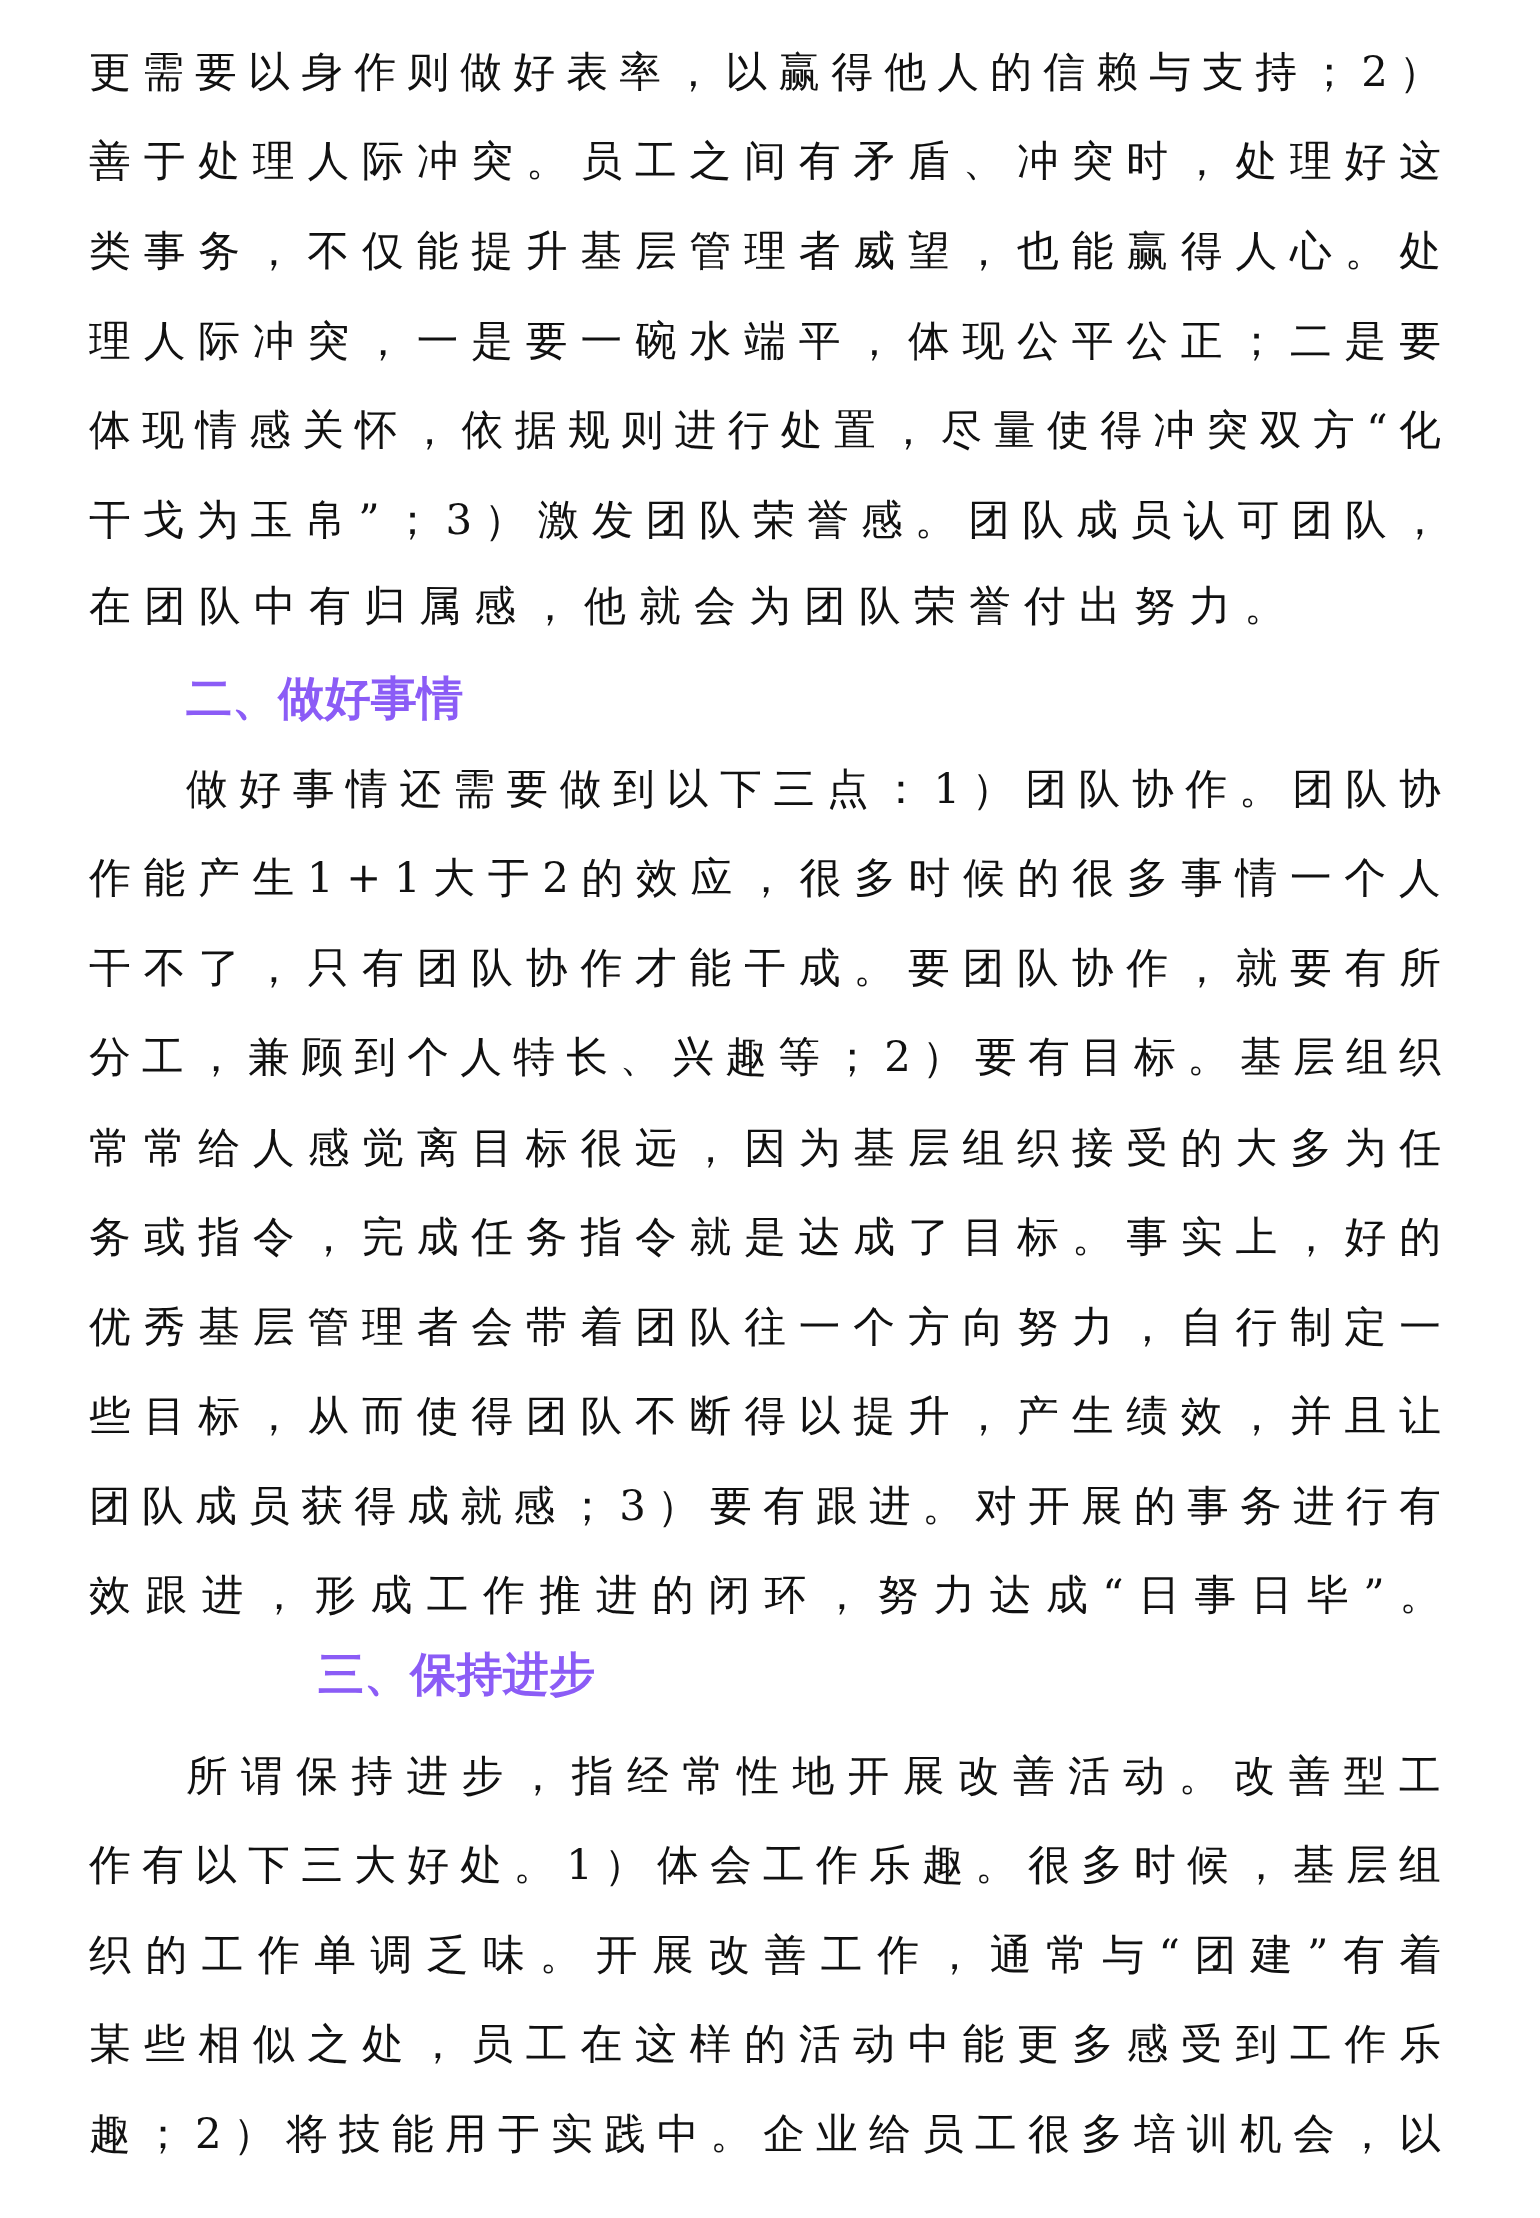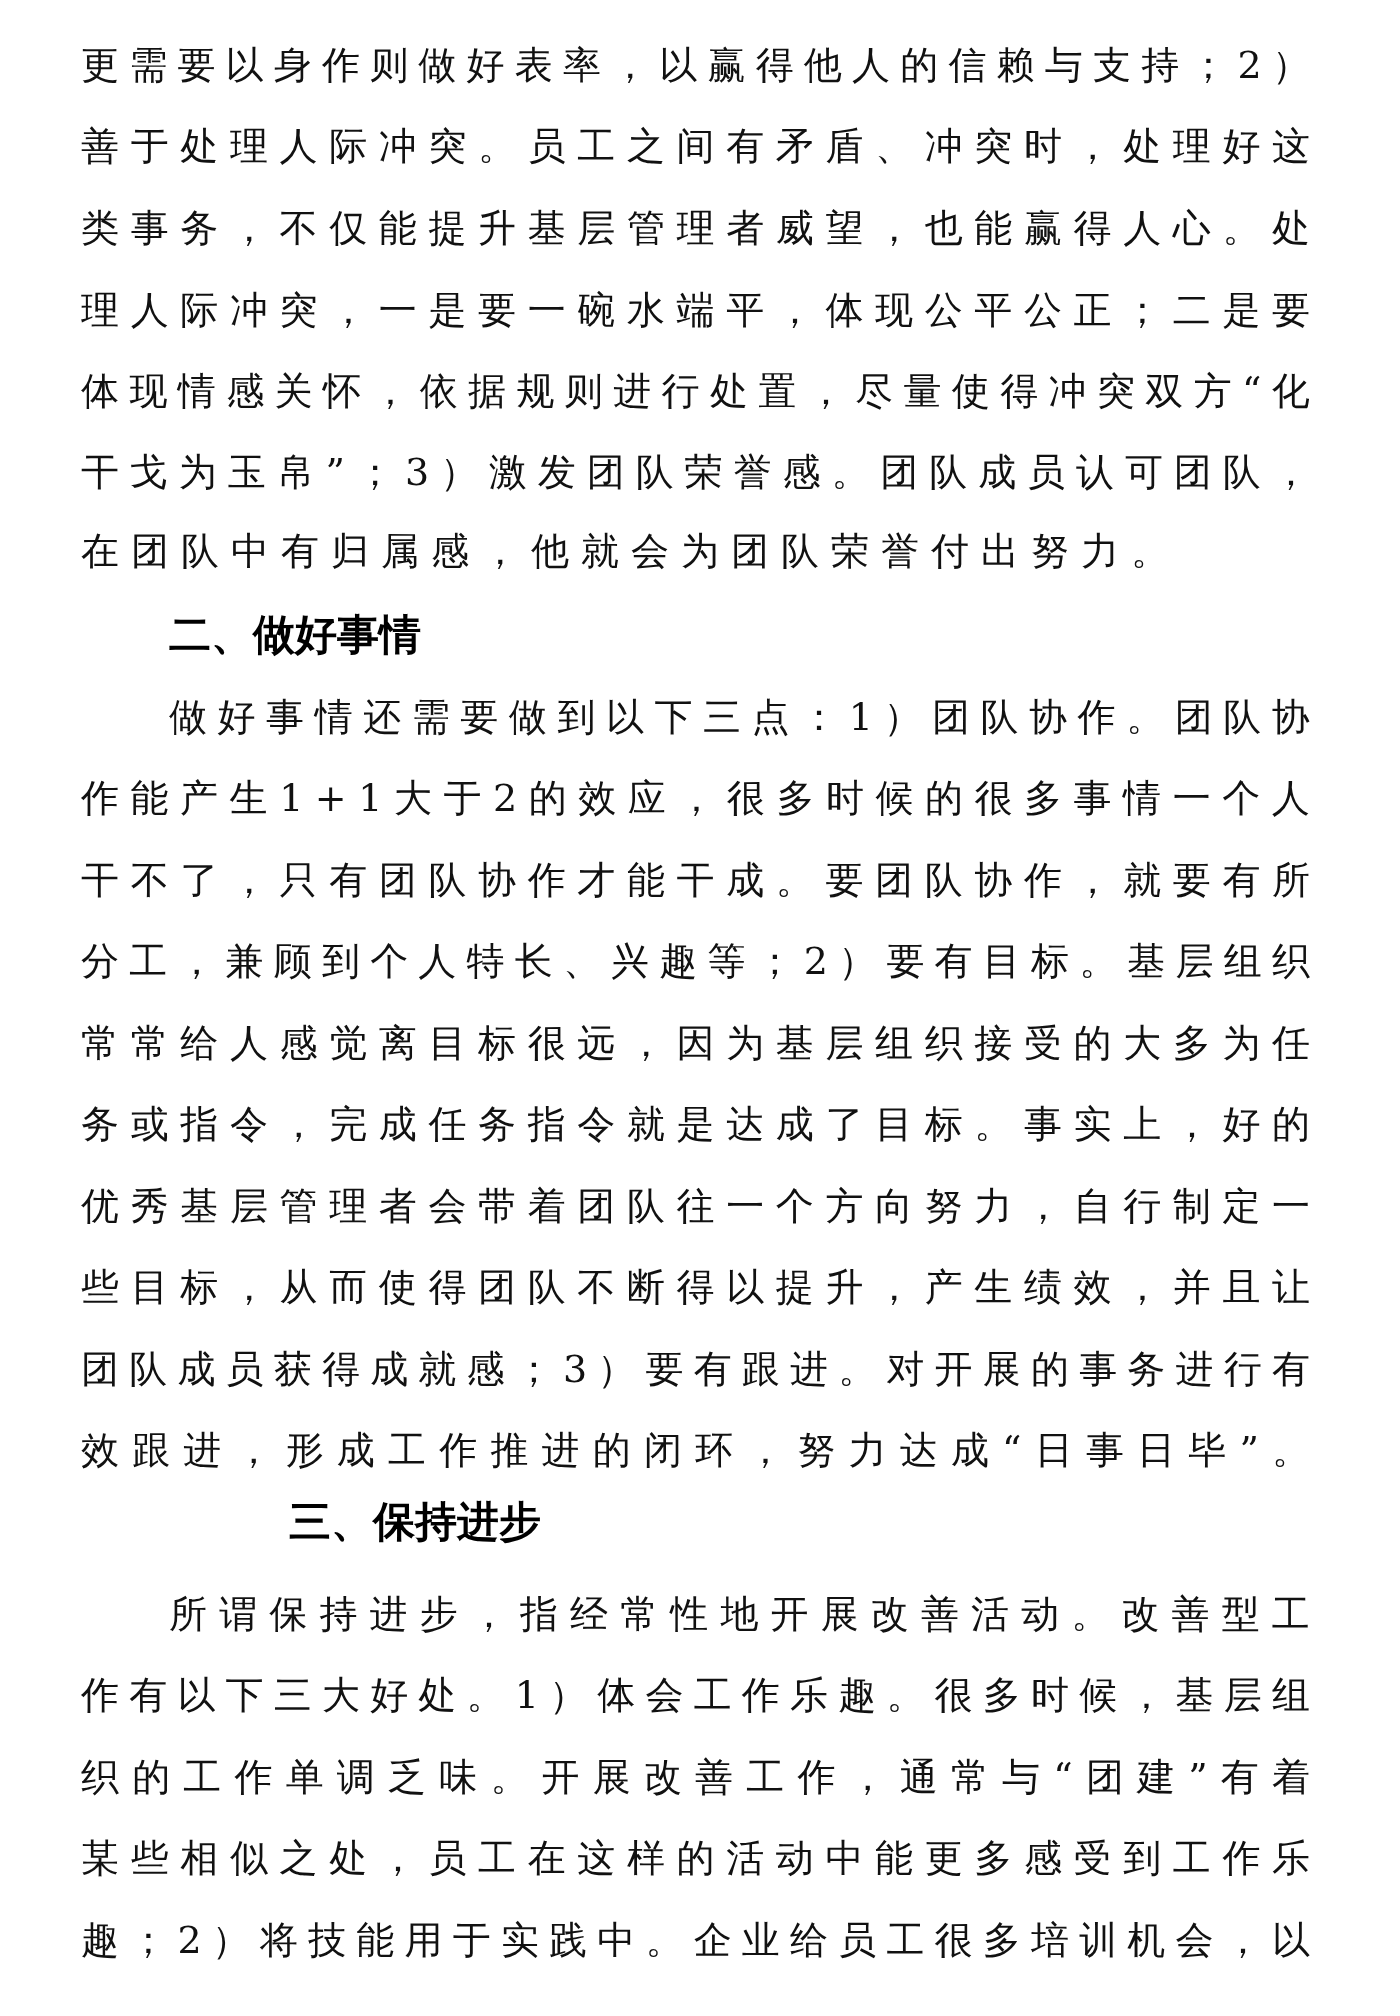--- a/index.html
+++ b/index.html
@@ -18,21 +18,21 @@
   .full { left:81px; width:1229px; }
   .indent { left:169px; width:1141px; }
   .last { text-align-last:left; letter-spacing:12px; }
   .heading {
     position:absolute;
     height:60px;
     line-height:60px;
     font-family:"DejaVu Sans","Liberation Sans",sans-serif;
     font-weight:bold;
     font-size:42px;
-    color:#000000;
+    color:#8b5cf6;
     white-space:nowrap;
   }
 </style>
 </head>
 <body>
 
 <div class="line full" style="top: 35px; display: flex; justify-content: space-between;">
     <span>更</span>
     <span>需</span>
     <span>要</span>

